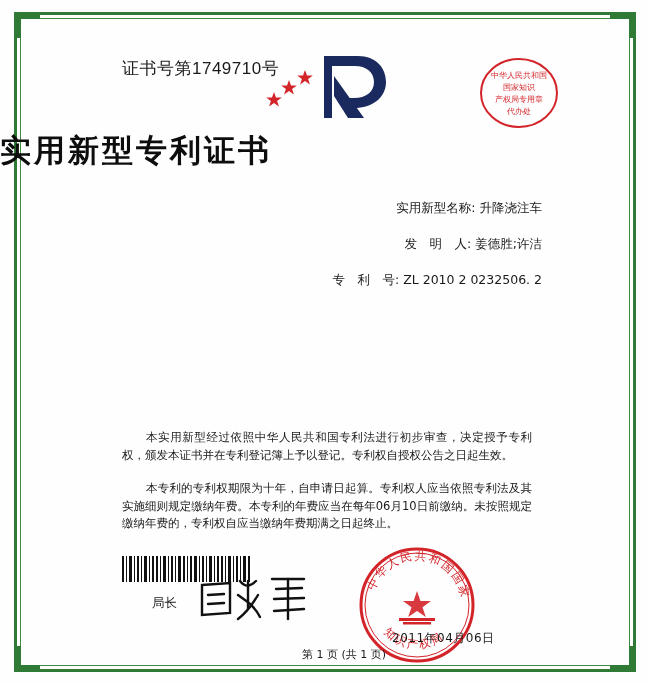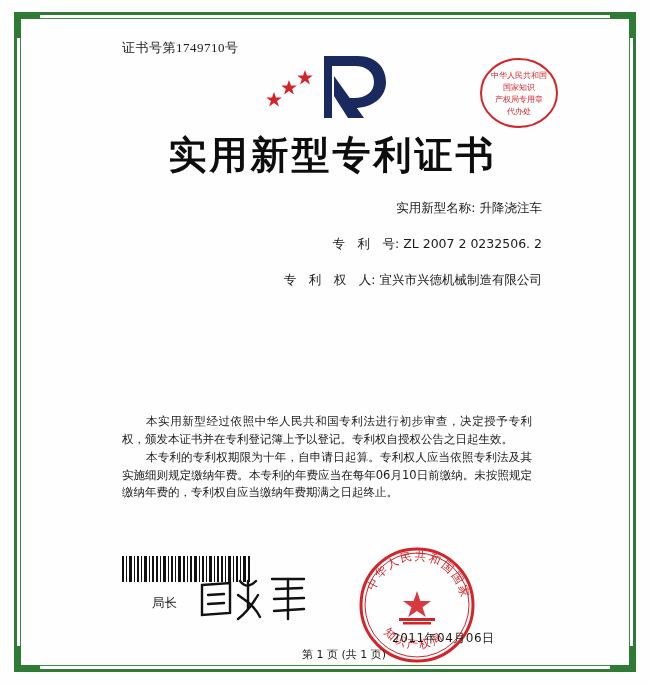--- a/index.html
+++ b/index.html
@@ -34,44 +34,43 @@
     border:0 solid #2f7a34;
     box-sizing:border-box;
   }
   .corner.tl{left:14px;top:12px;border-left-width:7px;border-top-width:7px;}
   .corner.tr{right:14px;top:12px;border-right-width:7px;border-top-width:7px;}
   .corner.bl{left:14px;bottom:12px;border-left-width:7px;border-bottom-width:7px;}
   .corner.br{right:14px;bottom:12px;border-right-width:7px;border-bottom-width:7px;}
 
   .patent-no{
     position:absolute;
-    left:122px;top:39px;
-    font-size:13px;
+    left:122px;top:57px;
+    font-size:17px;
     color:#1a1a1a;
     letter-spacing:0.5px;
-    font-family:Liberation Serif, serif;
+    font-family:Liberation Sans, sans-serif;
   }
 
   
   .logo{
     position:absolute;
     left:262px;top:52px;
     width:128px;height:70px;
   }
 
   .title{
     position:absolute;
     left:0;right:0;top:130px;
-    text-align:center;
-    font-size:38px;
+    text-align:left;
+    font-size:31px;
     font-weight:bold;
     letter-spacing:3px;
     color:#0d0d0d;
     font-family:"DejaVu Sans", sans-serif;
-    padding-left:15px;
   }
 
   .fields{
     position:absolute;
     left:122px;top:200px;
     width:420px;
   }
   .field{
     margin-bottom:20px;
     font-size:12.5px;
@@ -85,21 +84,21 @@
 
   .body-text{
     position:absolute;
     left:122px;top:413px;
     width:410px;
     font-size:11.5px;
     line-height:17.5px;
     color:#1a1a1a;
     text-align:justify;
   }
-  .body-text p{margin:0 0 1px 0;text-indent:24px;}
+  .body-text p{margin:16px 0 1px 0;text-indent:24px;}
 
   .barcode{
     position:absolute;
     left:122px;top:556px;
     width:128px;height:26px;
   }
 
   .seal-top{
     position:absolute;
     left:478px;top:52px;
@@ -181,26 +180,26 @@
   </div>
 
   <div class="title">实用新型专利证书</div>
 
   <div class="fields">
     <div class="field">
       <span class="lab">实用新型名称:</span>
       <span class="val">升降浇注车</span>
     </div>
     <div class="field">
-      <span class="lab">专　利　号:</span>
-      <span class="val">ZL 2007 2 0232506. 2</span>
+      <span class="lab">发　明　人:</span>
+      <span class="val">姜德胜;许洁</span>
     </div>
     <div class="field">
-      <span class="lab">专　利　权　人:</span>
-      <span class="val">宜兴市兴德机械制造有限公司</span>
+      <span class="lab">专　利　号:</span>
+      <span class="val">ZL 2010 2 0232506. 2</span>
     </div>
   </div>
 
   <div class="body-text">
     <p>本实用新型经过依照中华人民共和国专利法进行初步审查，决定授予专利权，颁发本证书并在专利登记簿上予以登记。专利权自授权公告之日起生效。</p>
     <p>本专利的专利权期限为十年，自申请日起算。专利权人应当依照专利法及其实施细则规定缴纳年费。本专利的年费应当在每年06月10日前缴纳。未按照规定缴纳年费的，专利权自应当缴纳年费期满之日起终止。</p>
   </div>
 
   <div class="barcode">
     <svg viewBox="0 0 128 26" width="128" height="26">

